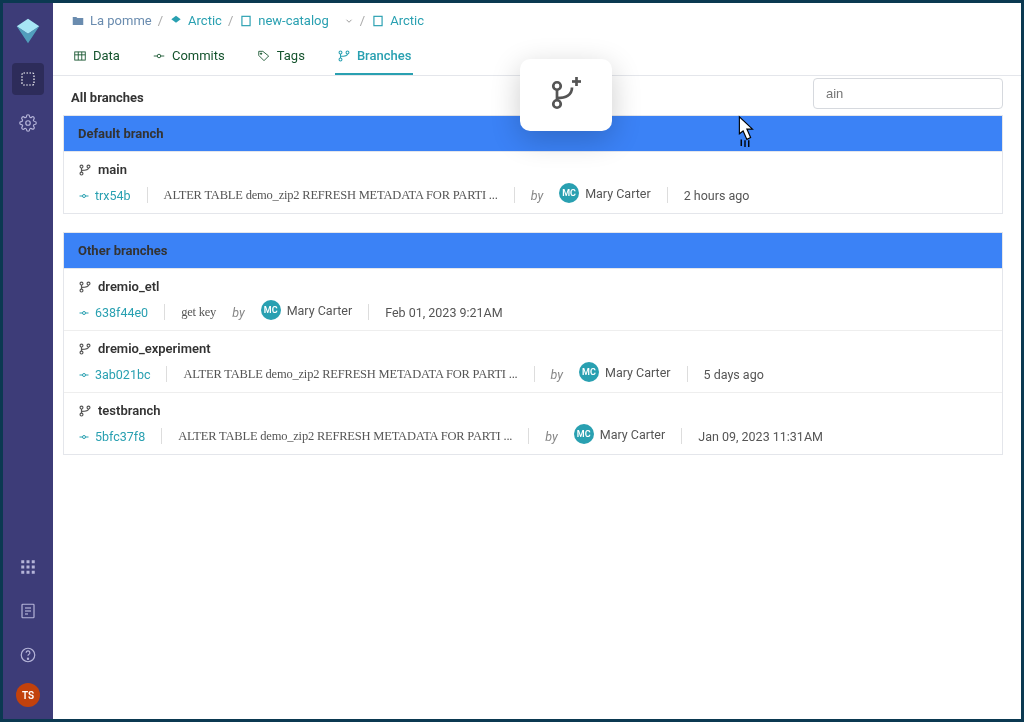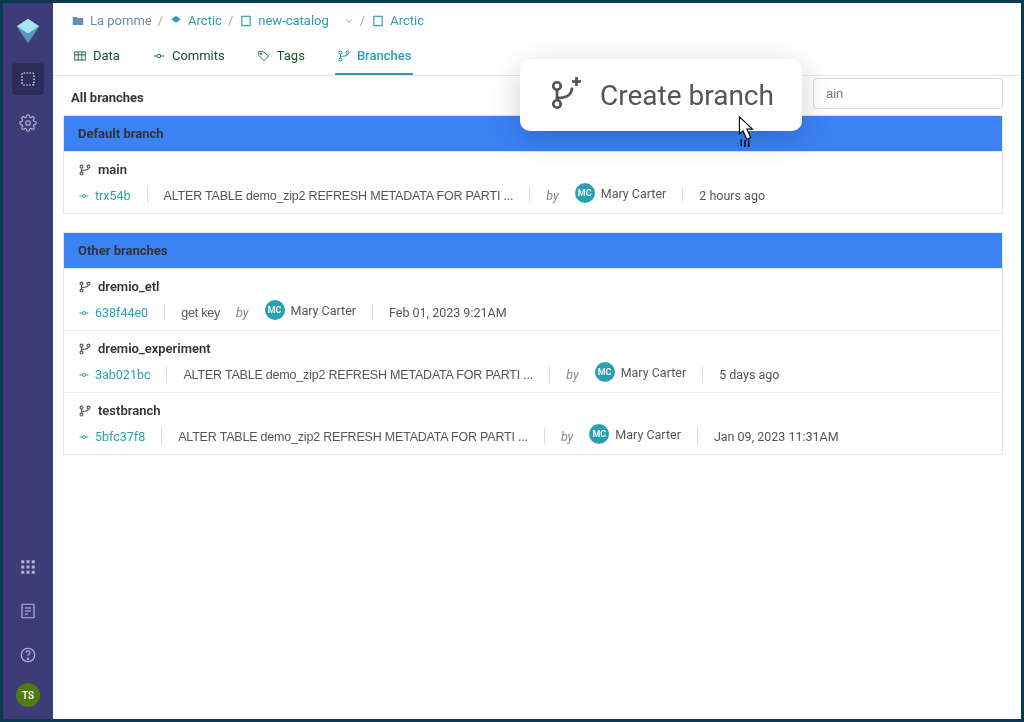--- a/index.html
+++ b/index.html
@@ -2,41 +2,41 @@
 <html><head>
 <meta charset="utf-8">
 <style>
 * { box-sizing: border-box; margin: 0; padding: 0; }
 body { font-family: -apple-system, BlinkMacSystemFont, "Segoe UI", Roboto, sans-serif; font-size: 13px; color: #333; background: #fff; width: 1024px; height: 722px; overflow: hidden; border: 3px solid #0b3951; position: relative; }
 .sidebar { position: absolute; left: 0; top: 0; bottom: 0; width: 50px; background: #3d3c78; display: flex; flex-direction: column; align-items: center; padding-top: 12px; }
 .logo { width: 30px; height: 30px; margin-bottom: 18px; }
 .side-icon { width: 32px; height: 32px; display: flex; align-items: center; justify-content: center; color: #b5b4d8; margin-bottom: 12px; cursor: pointer; border-radius: 4px; }
 .side-icon.active { background: #2d2c5a; color: #fff; }
 .side-spacer { flex: 1; }
-.avatar-small { width: 24px; height: 24px; border-radius: 50%; background: #4d7c0f; color: #fff; display: flex; align-items: center; justify-content: center; font-size: 10px; font-weight: 600; margin-bottom: 12px; }
+.avatar-small { width: 24px; height: 24px; border-radius: 50%; background: #c2410c; color: #fff; display: flex; align-items: center; justify-content: center; font-size: 10px; font-weight: 600; margin-bottom: 12px; }
 .main { position: absolute; left: 50px; right: 0; top: 0; bottom: 0; background: #fff; overflow: hidden; }
 .breadcrumb { display: flex; align-items: center; padding: 10px 18px; font-size: 13px; color: #666; gap: 6px; }
 .breadcrumb .sep { color: #aaa; }
 .bc-item { display: flex; align-items: center; gap: 5px; color: #29a0b1; cursor: pointer; }
 .bc-item.folder { color: #6a8caf; }
 .bc-icon { width: 14px; height: 14px; display: inline-flex; }
 .tabs { display: flex; align-items: center; padding: 0 18px; border-bottom: 1px solid #e4e6eb; gap: 28px; }
 .tab { display: flex; align-items: center; gap: 6px; padding: 10px 2px; color: #14532d; cursor: pointer; font-size: 13px; border-bottom: 2px solid transparent; }
 .tab.active { color: #29a0b1; border-bottom-color: #29a0b1; font-weight: 500; }
 .tab-icon { width: 14px; height: 14px; display: inline-flex; }
 .content { padding: 14px 18px 0 10px; }
 .heading { font-weight: 700; color: #333; font-size: 13px; margin-bottom: 10px; padding-left: 8px; }
 .section-hdr { background: #3b82f6; padding: 10px 14px; font-weight: 700; font-size: 13px; color: #333; border: 1px solid #e4e6eb; }
 .section-body { border: 1px solid #e4e6eb; border-top: none; }
 .branch-row { padding: 10px 14px; border-top: 1px solid #eee; }
 .branch-row:first-child { border-top: none; }
 .br-name { display: flex; align-items: center; gap: 6px; font-weight: 600; color: #333; margin-bottom: 6px; font-size: 13px; }
 .br-meta { display: flex; align-items: flex-end; gap: 16px; font-size: 12.5px; color: #555; flex-wrap: wrap; }
 .commit-hash { color: #29a0b1; display: flex; align-items: center; gap: 5px; }
-.commit-msg { font-family: Liberation Sans, sans-serif; color: #555; letter-spacing: -0.2px; }
+.commit-msg { font-family: Liberation Serif, serif; color: #555; letter-spacing: -0.2px; }
 .divider { width: 1px; height: 16px; background: #ddd; }
 .by-label { color: #888; font-style: italic; }
 .user { display: flex; align-items: center; gap: 6px; }
 .user-av { width: 20px; height: 20px; border-radius: 50%; background: #29a0b1; color: #fff; font-size: 9px; font-weight: 600; display: flex; align-items: center; justify-content: center; }
 .section-gap { height: 18px; }
 .search { position: absolute; top: 75px; right: 18px; width: 190px; }
 .search input { width: 100%; padding: 7px 12px; border: 1px solid #d6d9de; border-radius: 4px; font-size: 13px; color: #888; }
 .create-popup { position: absolute; top: 56px; left: 517px; background: #fff; border-radius: 10px; box-shadow: 0 8px 30px rgba(0,0,0,0.2); padding: 18px 28px; display: flex; align-items: center; gap: 16px; z-index: 10; }
 .create-popup span { font-size: 28px; color: #555; }
 .cursor { position: absolute; top: 112px; left: 727px; width: 30px; height: 34px; z-index: 11; }
@@ -342,21 +342,20 @@
 </div>
 
 <div class="create-popup">
   <svg width="36" height="36" viewBox="0 0 24 24" fill="none" stroke="#555" stroke-width="1.8">
       <circle cx="6" cy="6" r="2.5"></circle>
       <circle cx="6" cy="18" r="2.5"></circle>
       <path d="M6 8.5v7M6 14c6 0 10-2 10-7"></path>
       <line x1="16" y1="3" x2="22" y2="3"></line>
       <line x1="19" y1="0" x2="19" y2="6"></line>
     </svg>
-  <span>Create branch</span>
 </div>
 
 <div class="cursor">
   <svg viewBox="0 0 32 36">
       <path d="M10 2 L10 20 L14 17 L18 26 L22 24 L18 15 L24 15 Z" fill="#fff" stroke="#000" stroke-width="1.2"></path>
       <line x1="12" y1="26" x2="12" y2="33" stroke="#000" stroke-width="1.5"></line>
       <line x1="16" y1="27" x2="16" y2="34" stroke="#000" stroke-width="1.5"></line>
       <line x1="20" y1="27" x2="20" y2="34" stroke="#000" stroke-width="1.5"></line>
     </svg>
 </div>

